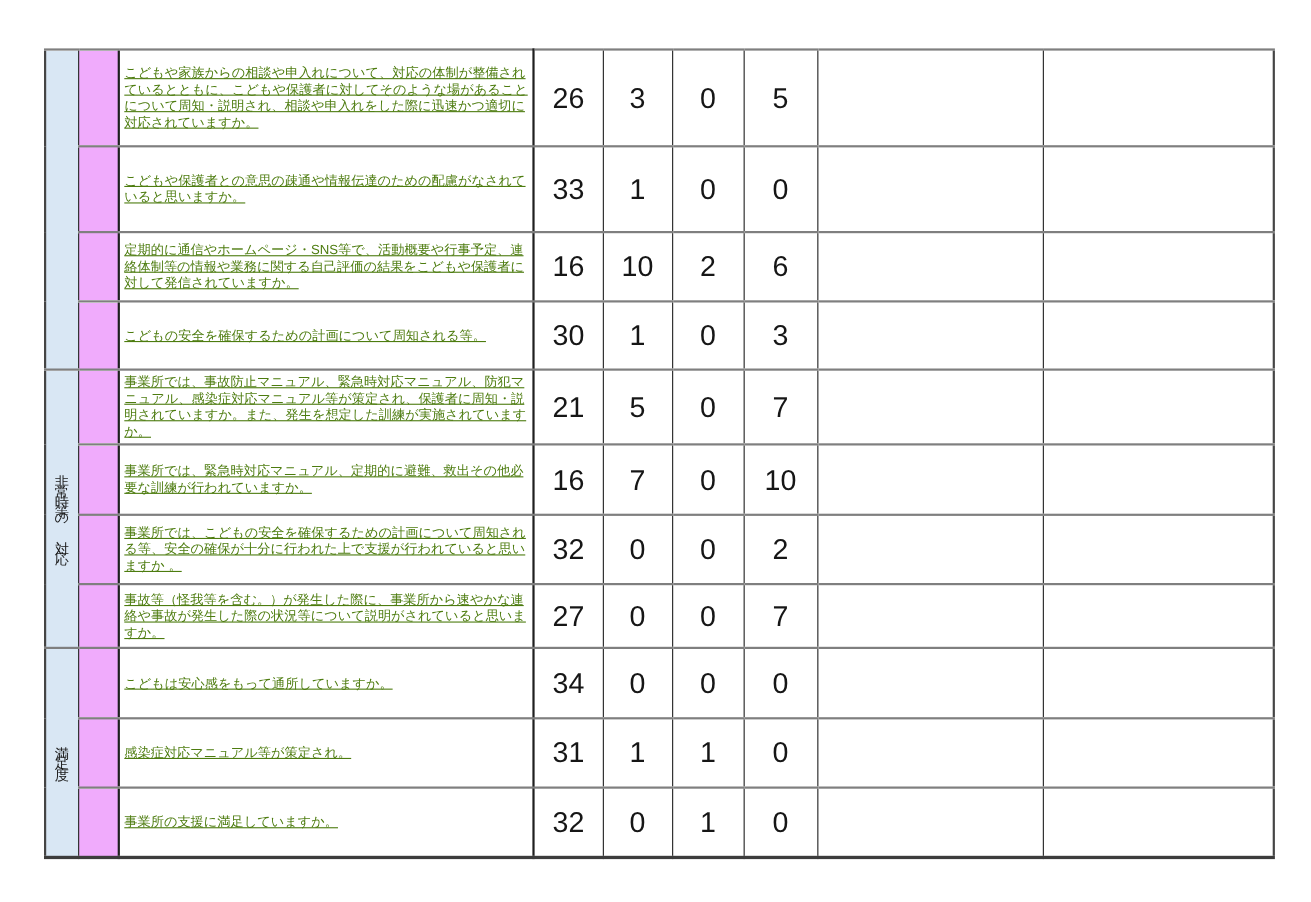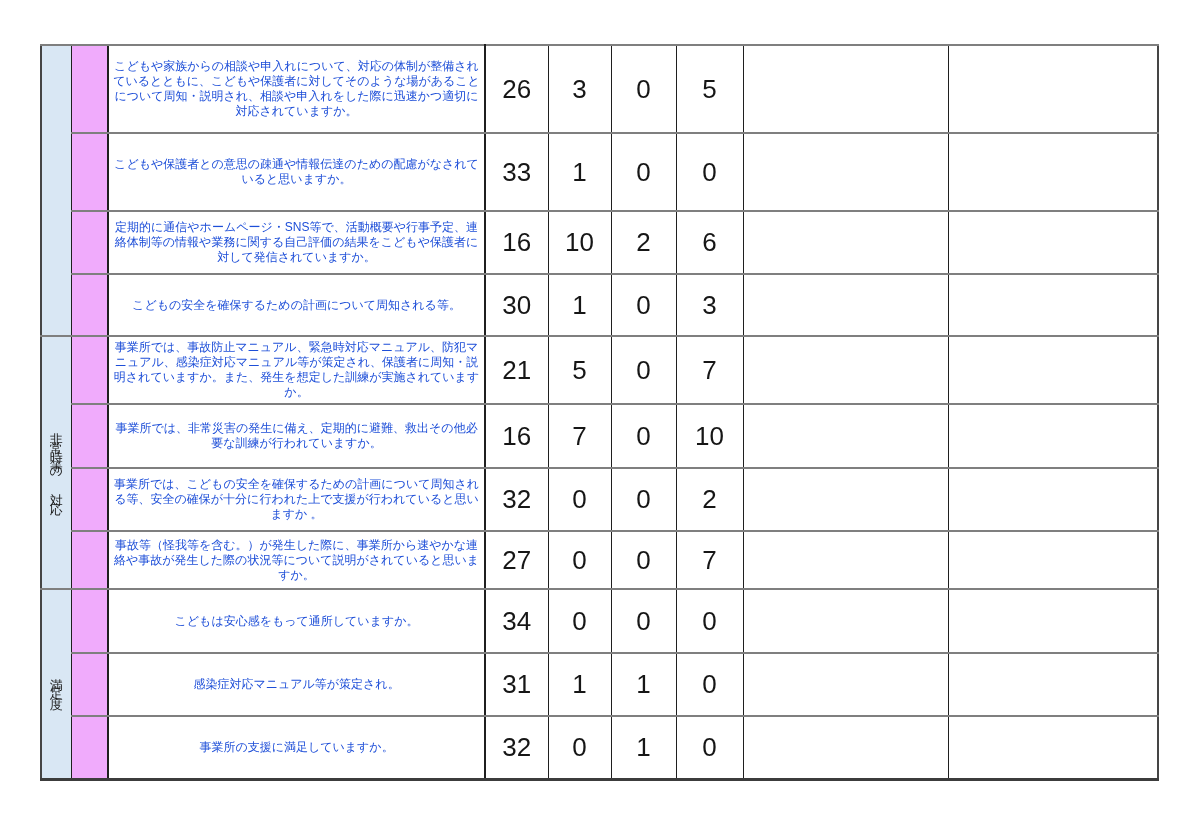--- a/index.html
+++ b/index.html
@@ -57,23 +57,24 @@
     letter-spacing: 1px;
     color: #1f1f1f;
     padding-left: 45px;
   }
   td.q {
     background: #ffffff;
     border-left-width: 2px;
     border-right-width: 2px;
     font-size: 12px;
     line-height: 15px;
-    color: #1d4ed8;
+    color: #4d7c0f;
     padding: 3px 4px;
-    text-align: center;
+    text-align: left;
+    text-decoration: underline;
   }
   td.c {
     background: #ffffff;
     text-align: center;
     font-size: 26px;
     color: #161616;
   }
   td.e {
     background: #ffffff;
   }
@@ -152,21 +153,21 @@
       <td class="c">21</td>
       <td class="c">5</td>
       <td class="c">0</td>
       <td class="c">7</td>
       <td class="e"></td>
       <td class="e"></td>
     </tr>
 
     <tr style="height:64px">
       <td class="no">36</td>
-      <td class="q">事業所では、非常災害の発生に備え、定期的に避難、救出その他必要な訓練が行われていますか。</td>
+      <td class="q">事業所では、緊急時対応マニュアル、定期的に避難、救出その他必要な訓練が行われていますか。</td>
       <td class="c">16</td>
       <td class="c">7</td>
       <td class="c">0</td>
       <td class="c">10</td>
       <td class="e"></td>
       <td class="e"></td>
     </tr>
 
     <tr style="height:63px">
       <td class="no">25</td>

